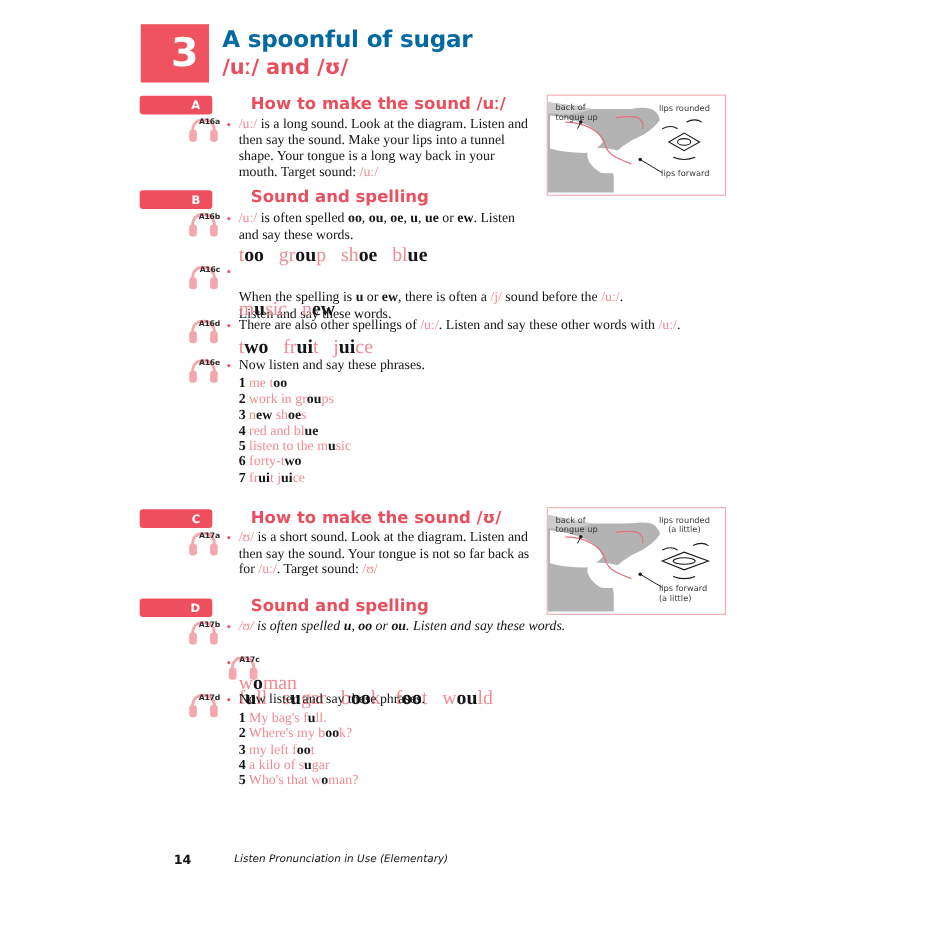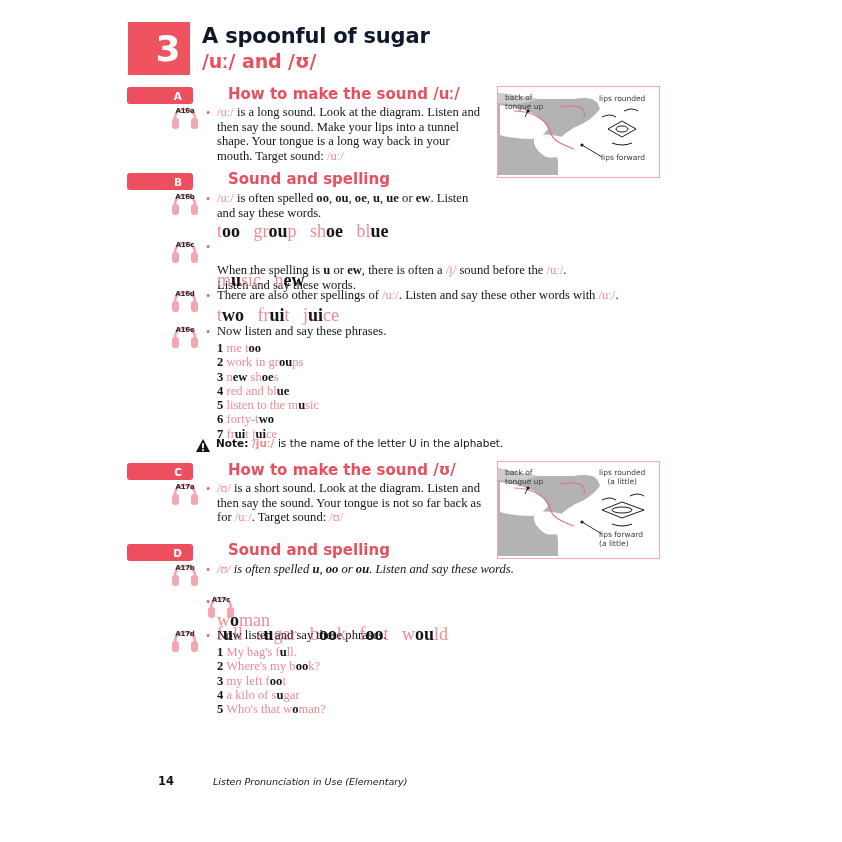--- a/index.html
+++ b/index.html
@@ -23,21 +23,21 @@
     color: #ffffff;
     font-family: "DejaVu Sans", sans-serif;
     font-size: 36px; font-weight: 700;
     display: flex; align-items: center; justify-content: center;
     padding-left: 18px; box-sizing: border-box;
   }
   .unit-title {
     position: absolute; left: 202px; top: 24px;
     font-family: "DejaVu Sans", sans-serif;
     font-size: 21px; font-weight: 700;
-    color: #0f172a; letter-spacing: -0.2px;
+    color: #0369a1; letter-spacing: -0.2px;
   }
   .unit-sounds {
     position: absolute; left: 202px; top: 50px;
     font-family: "DejaVu Sans", sans-serif;
     font-size: 19px; font-weight: 700;
     color: #e8505f; letter-spacing: -0.1px;
   }
 
   
   .sect-tab {
@@ -60,21 +60,21 @@
   }
 
   
   .audio {
     position: absolute;
     width: 30px; height: 24px;
   }
   .audio svg { display: block; }
   .audio .trk {
     position: absolute; left: 0; top: 1px;
-    width: 30px; text-align: center;
+    width: 30px; text-align: right;
     font-family: "DejaVu Sans", sans-serif;
     font-size: 7px; font-weight: 700;
     color: #2a2a2a;
     letter-spacing: -0.2px;
   }
 
   
   .para {
     position: absolute;
     font-family: "Liberation Serif", serif;
@@ -265,32 +265,20 @@
   <div class="phrases" style="left:217px; top:341px;">
     <div class="row"><span class="num">1</span> me t<b>oo</b></div>
     <div class="row"><span class="num">2</span> work in gr<b>ou</b>ps</div>
     <div class="row"><span class="num">3</span> n<b>ew</b> sh<b>oe</b>s</div>
     <div class="row"><span class="num">4</span> red and bl<b>ue</b></div>
     <div class="row"><span class="num">5</span> listen to the m<b>u</b>sic</div>
     <div class="row"><span class="num">6</span> forty-t<b>wo</b></div>
     <div class="row"><span class="num">7</span> fr<b>ui</b>t j<b>ui</b>ce</div>
   </div>
 
-  <div class="note-wrap">
-    <svg class="note-tri" width="14" height="13" viewBox="0 0 14 13">
-      <path d="M7 0 L14 13 L0 13 Z" fill="#141414"></path>
-      <rect x="6.1" y="4.2" width="1.8" height="5" fill="#ffffff"></rect>
-      <rect x="6.1" y="10.2" width="1.8" height="1.8" fill="#ffffff"></rect>
-    </svg>
-    <div class="note-txt">
-      <span>Note:</span>
-      <span class="pk">/juː/</span>
-      <span class="lt">is the name of the letter U in the alphabet.</span>
-    </div>
-  </div>
 
   <div class="sect-tab" style="top:463px;">C</div>
   <div class="sect-head" style="top:461px;">How to make the sound /ʊ/</div>
 
   <div class="audio" style="left:170px; top:482px;">
     <svg width="30" height="24" viewBox="0 0 30 24">
       <path d="M5 14 Q5 3 15 3 Q25 3 25 14" fill="none" stroke="#f3a7ae" stroke-width="2.6"></path>
       <rect x="2" y="12" width="7" height="11" rx="3" fill="#f3a7ae"></rect>
       <rect x="21" y="12" width="7" height="11" rx="3" fill="#f3a7ae"></rect>
     </svg>

